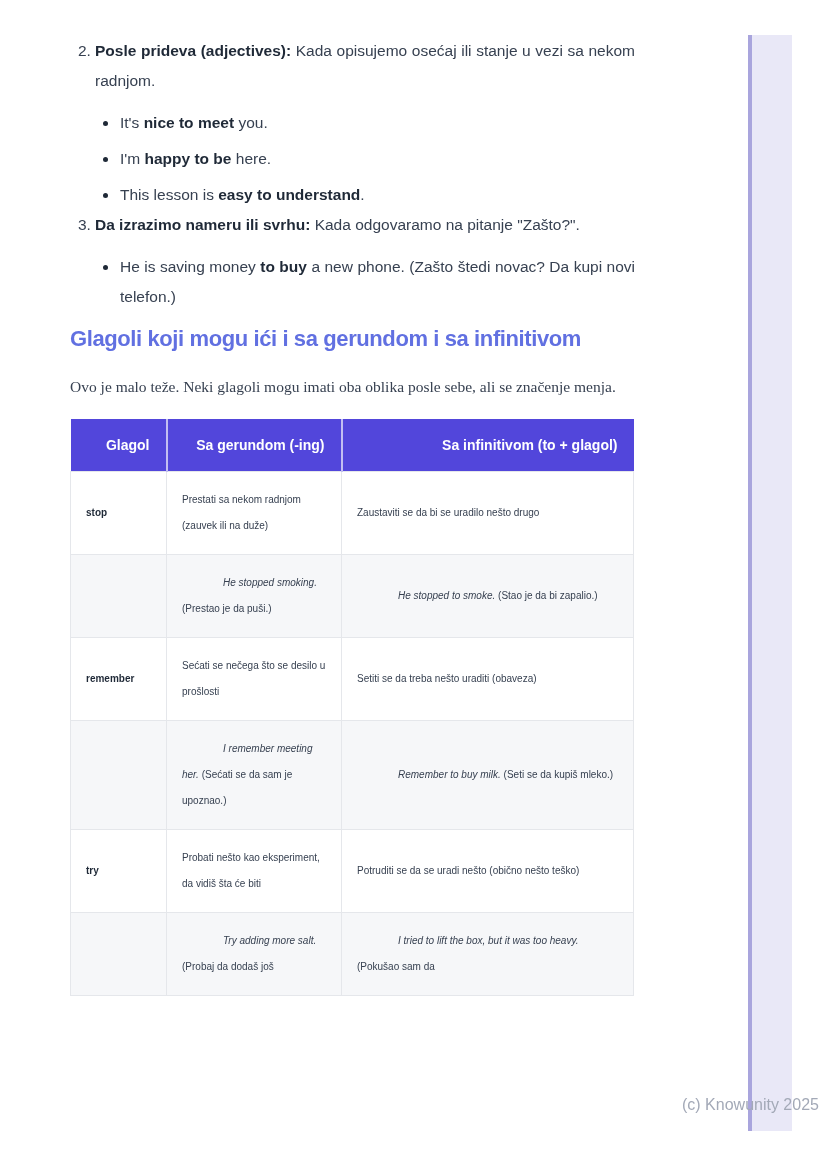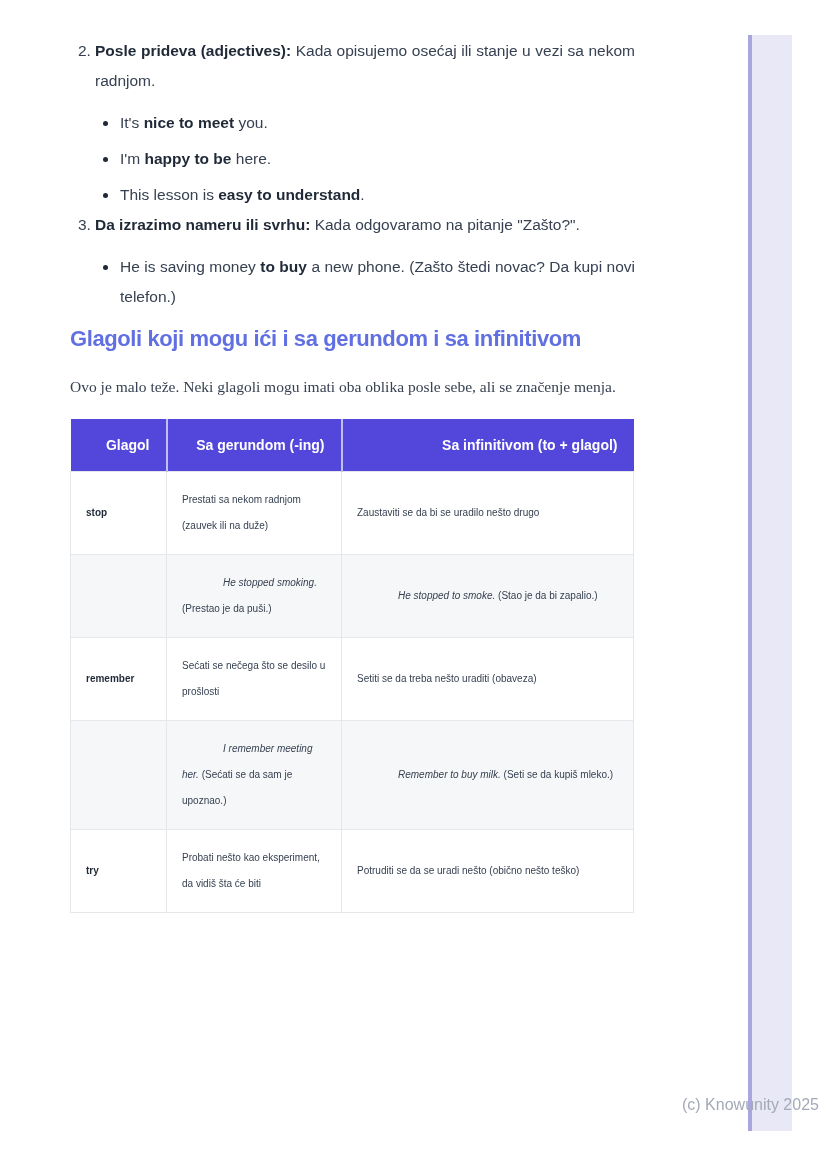--- a/index.html
+++ b/index.html
@@ -134,18 +134,23 @@
           <tr class="example">
             <td class="verb"></td>
             <td><span class="i">I remember meeting her.</span><span class="n"> (Sećati se da sam je upoznao.)</span></td>
             <td><span class="i">Remember to buy milk.</span><span class="n"> (Seti se da kupiš mleko.)</span></td>
           </tr>
           <tr class="definition">
             <td class="verb">try</td>
             <td><span class="n">Probati nešto kao eksperiment, da vidiš šta će biti</span></td>
             <td><span class="n">Potruditi se da se uradi nešto (obično nešto teško)</span></td>
           </tr>
+          <tr class="example">
+            <td class="verb"></td>
+            <td><span class="i">Try adding more salt.</span><span class="n"> (Probaj da dodaš još</span></td>
+            <td><span class="i">I tried to lift the box, but it was too heavy.</span><span class="n"> (Pokušao sam da</span></td>
+          </tr>
         </tbody>
     </table>
   </main>
 
   <div class="footer">(c) Knowunity 2025</div>
 </div>
 
 </body></html>

